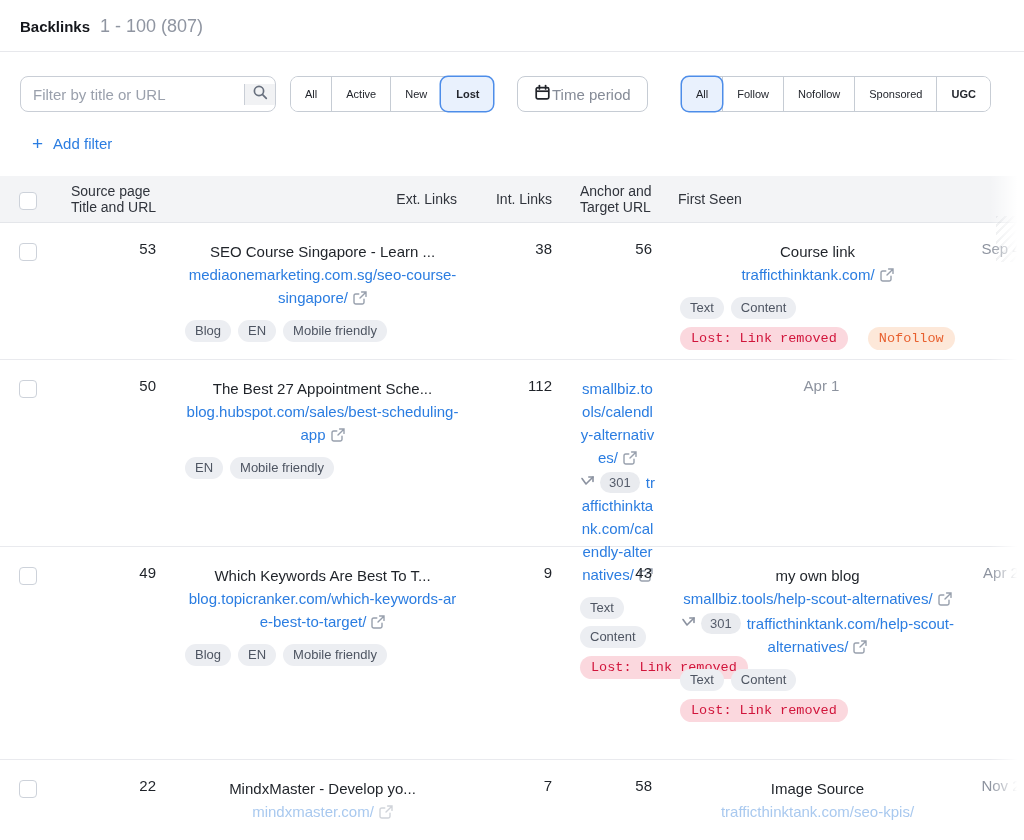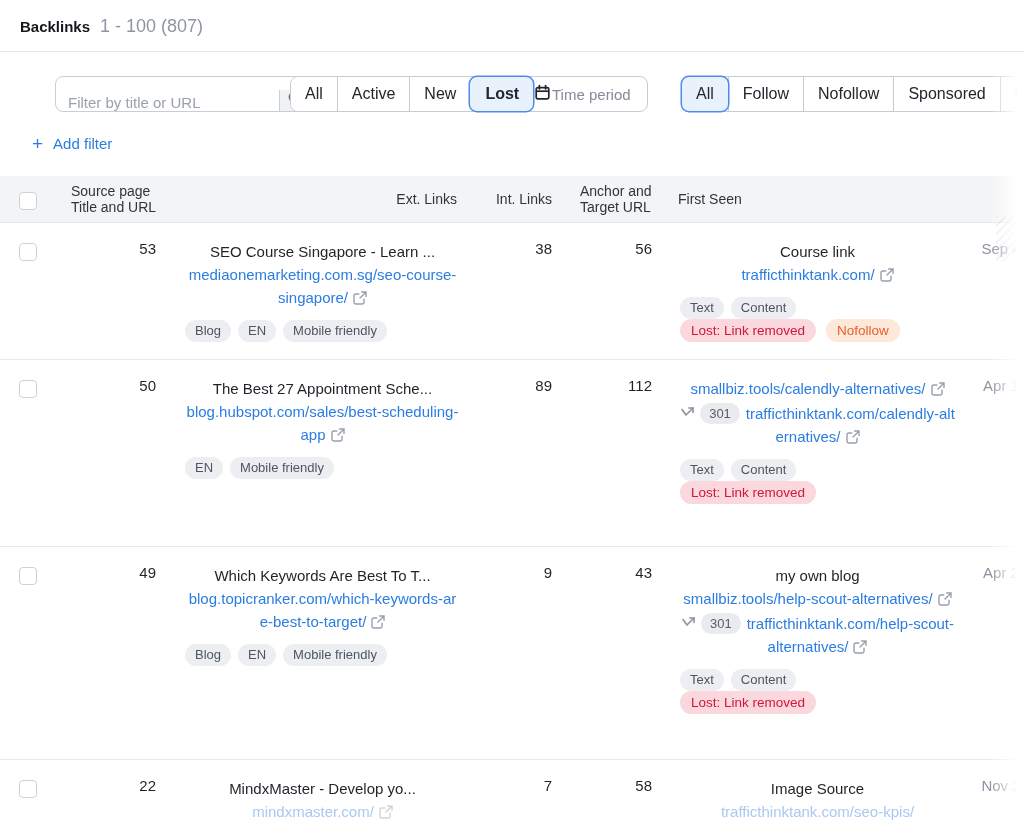--- a/index.html
+++ b/index.html
@@ -6,27 +6,27 @@
   body{font-family:"Liberation Sans","DejaVu Sans",sans-serif;color:#1f2329;}
   .page{position:relative;width:1024px;height:840px;background:#fff;overflow:hidden;}
 
   
   .page-header{display:flex;align-items:baseline;gap:10px;padding:16px 20px 14px 20px;border-bottom:1px solid #e7e8ec;}
   .page-title{font-size:15px;font-weight:700;color:#15171c;}
   .page-range{font-size:18px;color:#8f95a1;}
 
   
   .toolbar{position:relative;height:36px;margin:24px 0 0 0;}
-  .search-box{position:absolute;left:20px;top:0;width:256px;height:36px;border:1px solid #c9ced6;border-radius:8px;display:flex;align-items:flex-end;background:#fff;box-sizing:border-box;overflow:hidden;margin-left:35px;}
+  .search-box{position:absolute;left:20px;top:0;width:256px;height:36px;border:1px solid #c9ced6;border-radius:8px;display:flex;align-items:center;background:#fff;box-sizing:border-box;overflow:hidden;}
   .search-box input{flex:1;border:none;outline:none;padding:0 12px;font-size:15px;color:#1f2329;font-family:inherit;background:transparent;}
   .search-box input::placeholder{color:#9aa0ac;}
   .search-btn{width:40px;display:flex;align-items:center;justify-content:center;background:#f1f2f4;border-left:1px solid #c9ced6;cursor:pointer;}
 
   .seg{position:absolute;top:0;height:36px;display:flex;align-items:stretch;border:1px solid #c6ccd4;border-radius:8px;box-sizing:border-box;background:#fff;}
-  .seg-item{display:flex;align-items:center;padding:0 14px;font-size:16px;color:#23262d;border-left:1px solid #c6ccd4;cursor:pointer;white-space:nowrap;background:#fff;}
+  .seg-item{display:flex;align-items:center;padding:0 14px;font-size:11px;color:#23262d;border-left:1px solid #c6ccd4;cursor:pointer;white-space:nowrap;background:#fff;}
   .seg-item:first-child{border-left:none;border-radius:7px 0 0 7px;}
   .seg-item:last-child{border-radius:0 7px 7px 0;font-weight:bold;}
   .seg-item.selected{position:relative;background:#e9f1fd;box-shadow:0 0 0 1.5px #4d8de9;border-radius:7px;border-left-color:transparent;z-index:2;}
   .seg-status{left:290px;}
   .seg-follow{left:681px;}
 
   .time-btn{position:absolute;left:517px;top:0;height:36px;display:flex;align-items:center;gap:1px;padding:0 16px;border:1px solid #c6ccd4;border-radius:8px;box-sizing:border-box;background:#fff;cursor:pointer;}
   .time-btn .label{font-size:15px;color:#858b97;}
 
   .add-filter{display:inline-flex;align-items:center;gap:10px;margin:22px 0 0 32px;color:#2b7de1;font-size:15px;cursor:pointer;}
@@ -51,21 +51,21 @@
   .cell.source,.cell.anchor{padding-left:15px;padding-right:10px;line-height:23px;}
   .cell.first{padding-left:13px;color:#8d939f;white-space:nowrap;overflow:hidden;}
 
   .checkbox{width:16px;height:16px;border:1.5px solid #cdd2da;border-radius:4px;background:#fff;margin-top:3px;cursor:pointer;}
 
   .row-title{color:#1f2329;}
   .link{color:#2b7de1;word-break:break-all;text-decoration:none;cursor:pointer;}
   .ext-ico{display:inline-block;vertical-align:-2px;margin-left:5px;}
   .tags{display:flex;flex-wrap:wrap;gap:7px;margin-top:9px;}
   .pill{display:inline-block;background:#eceef2;color:#4e5562;font-size:13px;line-height:22px;padding:0 10px;border-radius:12px;white-space:nowrap;}
-  .badge-row{display:flex;gap:10px;}
+  .badge-row{display:flex;gap:20px;margin-top:8px;font-family:Liberation Mono, monospace;}
   .badge-lost{display:inline-block;background:#fbd8de;color:#d1153b;font-size:13.5px;line-height:23px;padding:0 11px;border-radius:12px;white-space:nowrap;}
   .badge-nofollow{display:inline-block;background:#fde8d9;color:#e8602f;font-size:13.5px;line-height:23px;padding:0 11px;border-radius:12px;white-space:nowrap;}
   .redirect-line{word-break:break-all;}
   .code-pill{display:inline-block;background:#e9ebef;color:#565d6b;font-size:13px;line-height:21px;padding:0 9px;border-radius:11px;margin:0 6px 0 5px;vertical-align:1px;}
 
   .faded .link{color:#a9c9ef;margin-top:16px;}
   .faded .ext-ico{opacity:.45;}
   .date-faded{color:#b9bec8;}
 
   
@@ -200,21 +200,20 @@
         <div class="row-title">The Best 27 Appointment Sche...</div>
         <div><span class="link">blog.hubspot.com/sales/best-scheduling-app</span><span class="ext-ico"><svg width="14" height="14" viewBox="0 0 14 14" fill="none">
                 <path d="M11 8.2v3a1.8 1.8 0 0 1-1.8 1.8H2.8A1.8 1.8 0 0 1 1 11.2V4.8A1.8 1.8 0 0 1 2.8 3h3" stroke="#98a0ad" stroke-width="1.4" stroke-linecap="round"></path>
                 <path d="M8.6 1h4.4v4.4M12.6 1.4 7 7" stroke="#98a0ad" stroke-width="1.4" stroke-linecap="round"></path>
               </svg></span></div>
         <div class="tags">
           <span class="pill">EN</span>
           <span class="pill">Mobile friendly</span>
         </div>
       </div>
-      <div class="cell num">89</div>
       <div class="cell num">112</div>
       <div class="cell anchor">
         <div><span class="link">smallbiz.tools/calendly-alternatives/</span><span class="ext-ico"><svg width="14" height="14" viewBox="0 0 14 14" fill="none">
                 <path d="M11 8.2v3a1.8 1.8 0 0 1-1.8 1.8H2.8A1.8 1.8 0 0 1 1 11.2V4.8A1.8 1.8 0 0 1 2.8 3h3" stroke="#98a0ad" stroke-width="1.4" stroke-linecap="round"></path>
                 <path d="M8.6 1h4.4v4.4M12.6 1.4 7 7" stroke="#98a0ad" stroke-width="1.4" stroke-linecap="round"></path>
               </svg></span></div>
         <div class="redirect-line">
           <span><svg width="15" height="14" viewBox="0 0 15 14" fill="none">
                 <path d="M2 4.5 6 10 13 3" stroke="#8b92a0" stroke-width="1.6" stroke-linecap="round" stroke-linejoin="round"></path>
                 <path d="M8.8 3H13v4.4" stroke="#8b92a0" stroke-width="1.6" stroke-linecap="round"></path>

